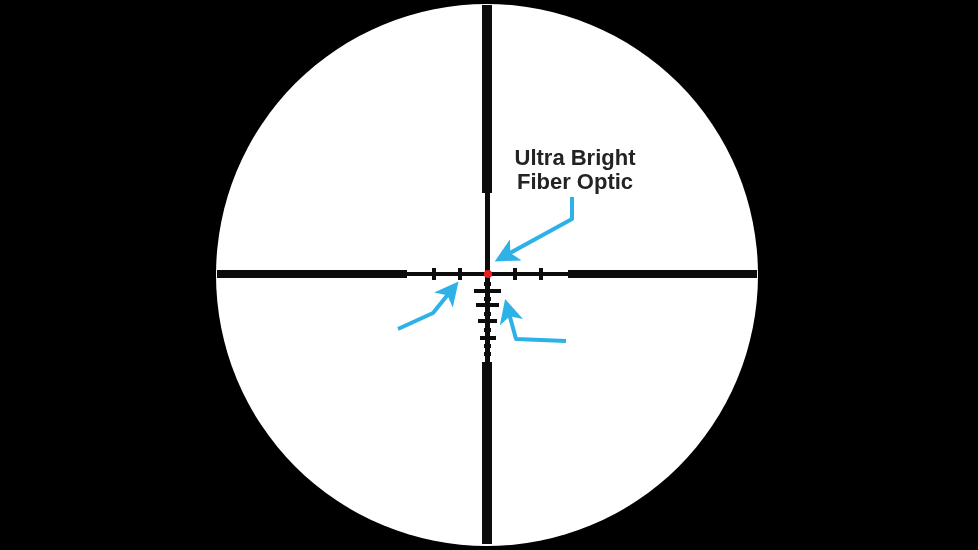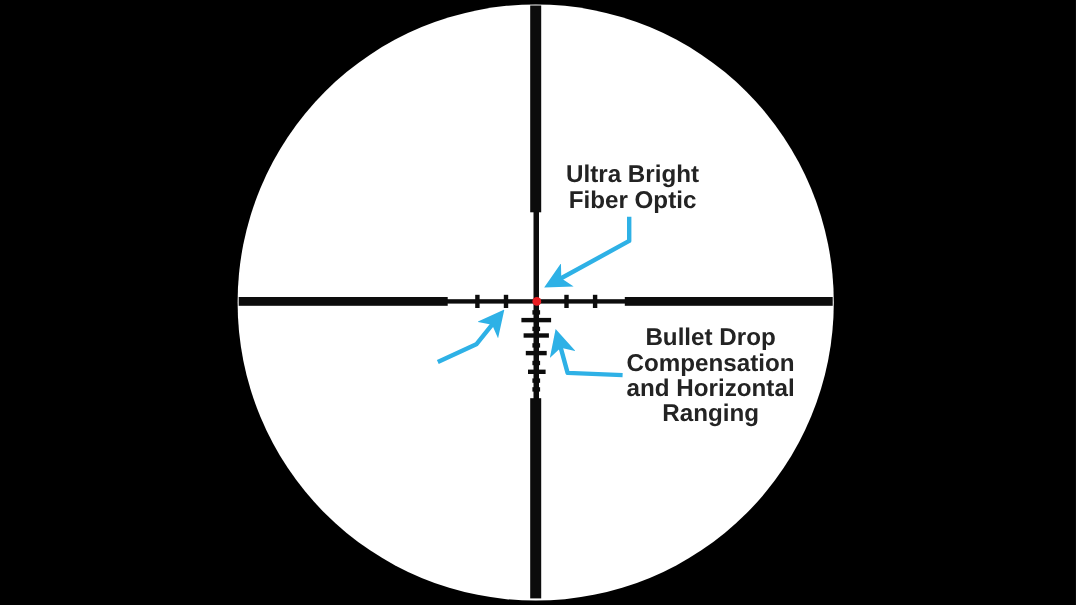--- a/index.html
+++ b/index.html
@@ -108,18 +108,14 @@
     </defs>
     <path class="shaft" d="M572,197 L572,219 L501,258" marker-end="url(#ah)"></path>
     <path class="shaft" d="M398,329 L433,313 L454,287" marker-end="url(#ah)"></path>
     <path class="shaft" d="M566,341 L516,339 L507,306" marker-end="url(#ah)"></path>
   </svg>
 
   <div class="label" style="left:575px; top:146px; line-height:24px">Ultra Bright
 Fiber Optic</div>
 
 
-  <div class="label" style="left:646px; top:295px">Bullet Drop
-Compensation
-and Horizontal
-Ranging</div>
 
 </div>
 
 </body></html>

